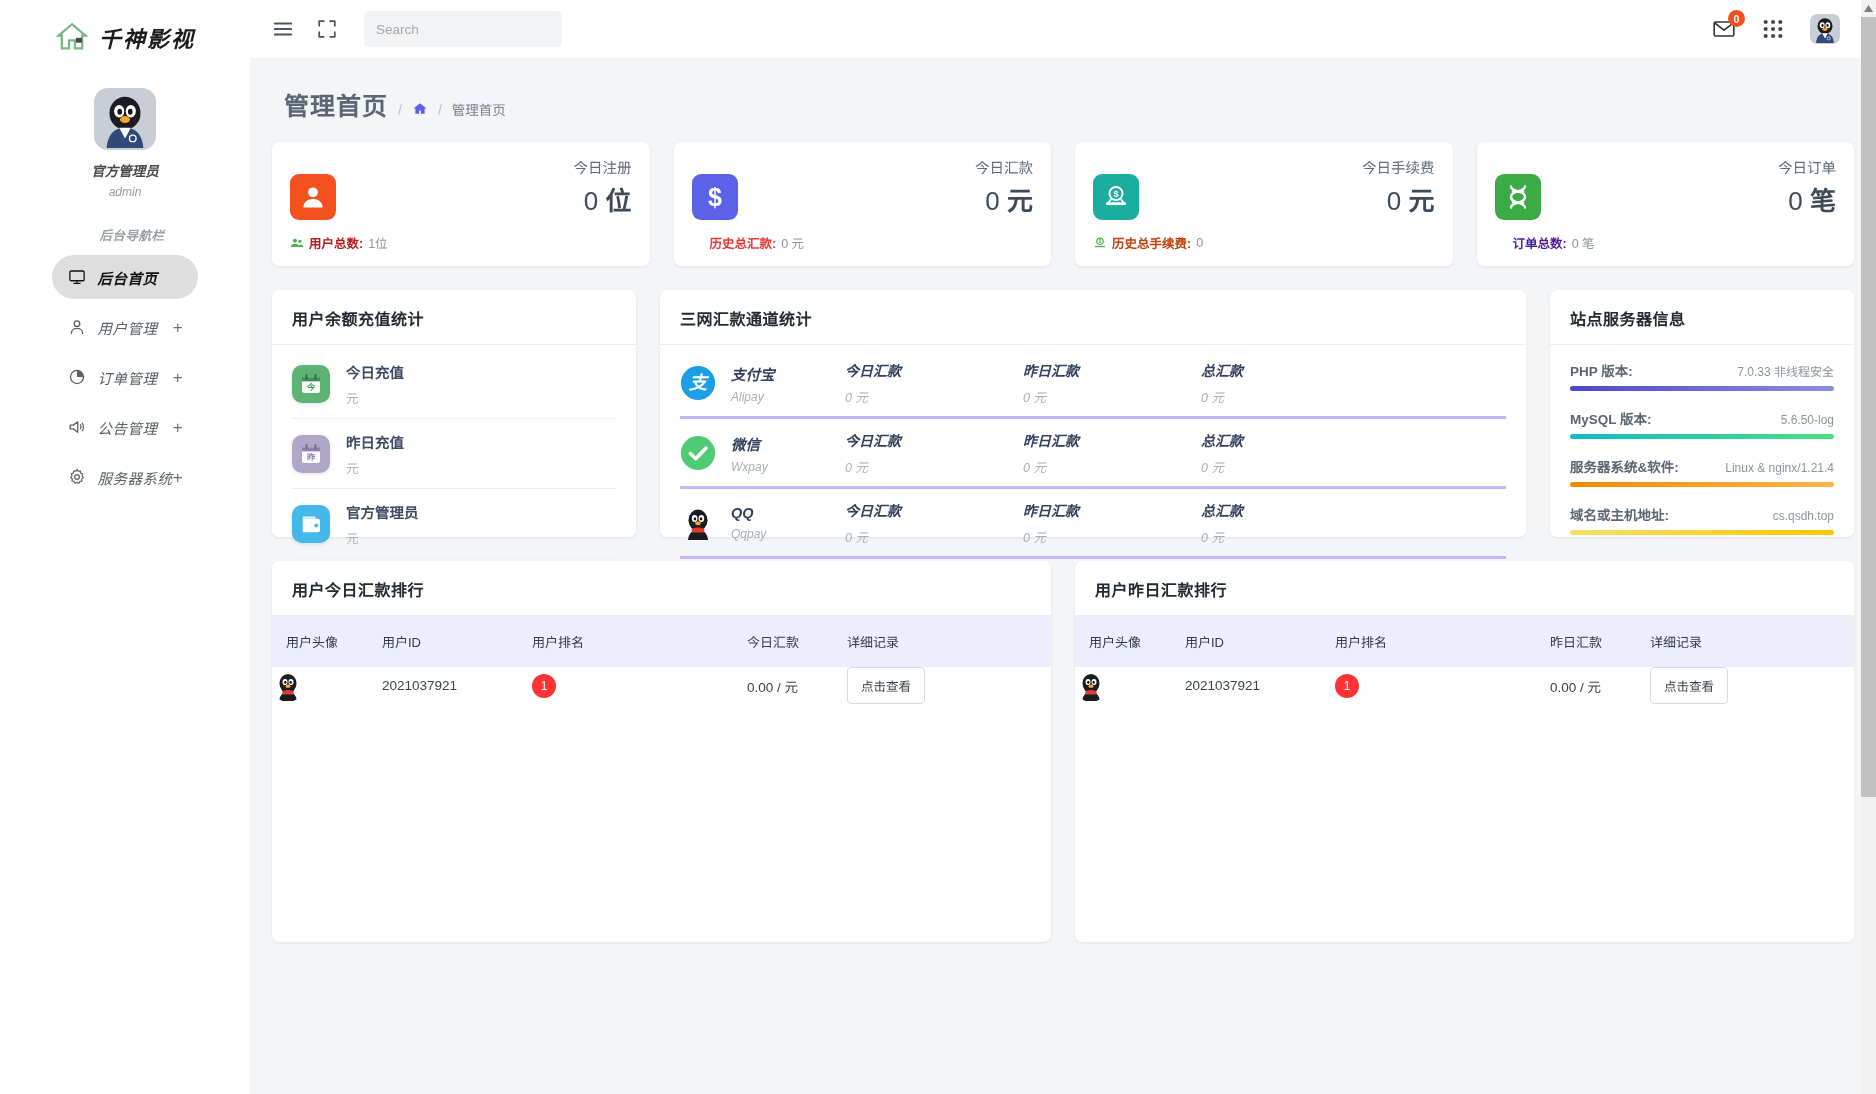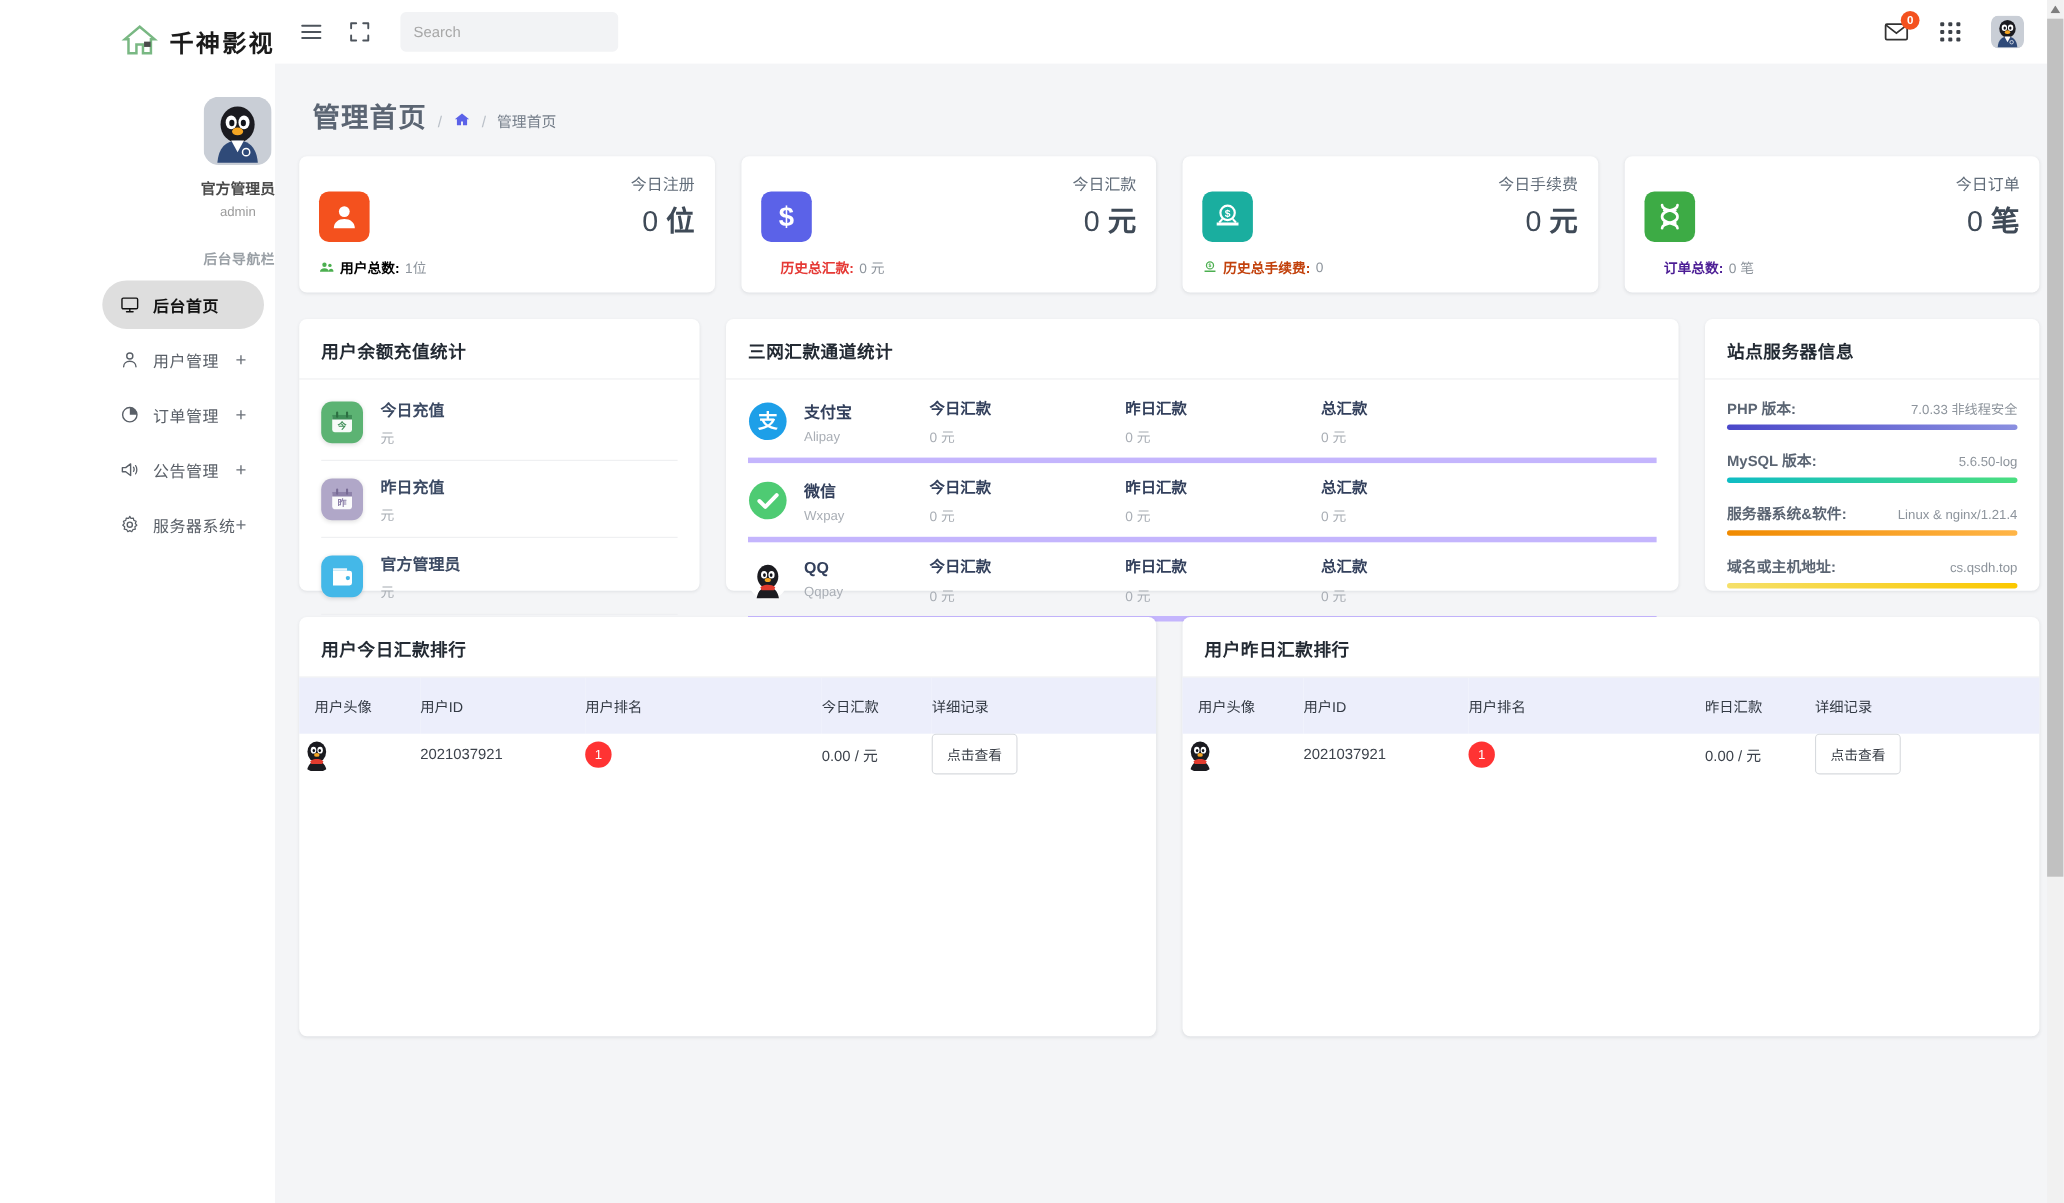--- a/index.html
+++ b/index.html
@@ -9,23 +9,24 @@
     background: #f4f4f5;
     overflow: hidden;
   }
   .app { display: flex; width: 1876px; height: 1094px; position: relative; }
 
   
   .sidebar {
     width: 250px; min-width: 250px; height: 1094px;
     background: #ffffff;
     display: flex; flex-direction: column;
-    align-items: flex-end;
+    align-items: center;
     padding-top: 8px;
     z-index: 5;
+    font-style: italic;
   }
   .brand {
     display: flex; align-items: center; justify-content: center;
     gap: 10px; height: 58px;
   }
   .brand-icon { width: 34px; height: 34px; display: block; }
   .brand-text {
     font-size: 22px; font-weight: bold; color: #1b1b1b;
     letter-spacing: 2px;
   }
@@ -126,21 +127,21 @@
   .panel-body { padding: 4px 20px 10px 20px; }
 
   .recharge-panel { width: 364px; height: 247px; }
   .rc-row { display: flex; align-items: center; gap: 16px; padding: 12px 0 11px 0; border-bottom: 1px solid #eeeff1; }
   .rc-row:last-child { }
   .rc-ico { width: 38px; height: 38px; border-radius: 10px; display: flex; align-items: center; justify-content: center; box-shadow: 0 1px 4px rgba(0,0,0,0.12); flex:0 0 38px; }
   .rc-txt .rc-name { font-size: 14.5px; font-weight: bold; color: #3c4a63; }
   .rc-txt .rc-unit { font-size: 12.5px; color: #a9aeb5; margin-top: 6px; }
 
   .channel-panel { flex: 1; height: 247px; }
-  .ch-row { display: flex; align-items: center; padding: 11px 0 10px 0; border-bottom: 5px solid #c4b5fd; }
+  .ch-row { display: flex; align-items: center; padding: 11px 0 10px 0; border-bottom: 3px solid #c4b5fd; font-style: italic; }
   .ch-brand { width: 165px; display: flex; align-items: center; gap: 15px; }
   .ch-logo { width: 36px; height: 36px; flex: 0 0 36px; }
   .ch-name { font-size: 14.5px; font-weight: bold; color: #33405c; }
   .ch-sub { font-size: 12px; color: #a9aeb5; margin-top: 6px; }
   .ch-col { width: 178px; }
   .ch-col-h { font-size: 14px; font-weight: bold; color: #33405c; }
   .ch-col-v { font-size: 12.5px; color: #a9aeb5; margin-top: 7px; }
 
   .server-panel { width: 304px; height: 247px; }
   .srv-row { padding: 11px 0 6px 0; }
@@ -439,21 +440,21 @@
           </div>
           <div class="stat-ico" style="background:#f4511e">
             <svg style="width:28px;height:28px">
                 <use href="#sym-person-solid"></use>
               </svg>
           </div>
           <div class="stat-foot">
             <svg style="width:14px;height:14px;color:#4caf50">
                 <use href="#sym-users-small"></use>
               </svg>
-            <span class="ft-label" style="color:#000000">用户总数:</span>
+            <span class="ft-label" style="color:#b91c1c">用户总数:</span>
             <span class="ft-val">1位</span>
           </div>
         </div>
 
         <div class="card stat-card">
           <div class="stat-label">今日汇款</div>
           <div class="stat-value">
             <span>0</span>
             <b>元</b>
           </div>

